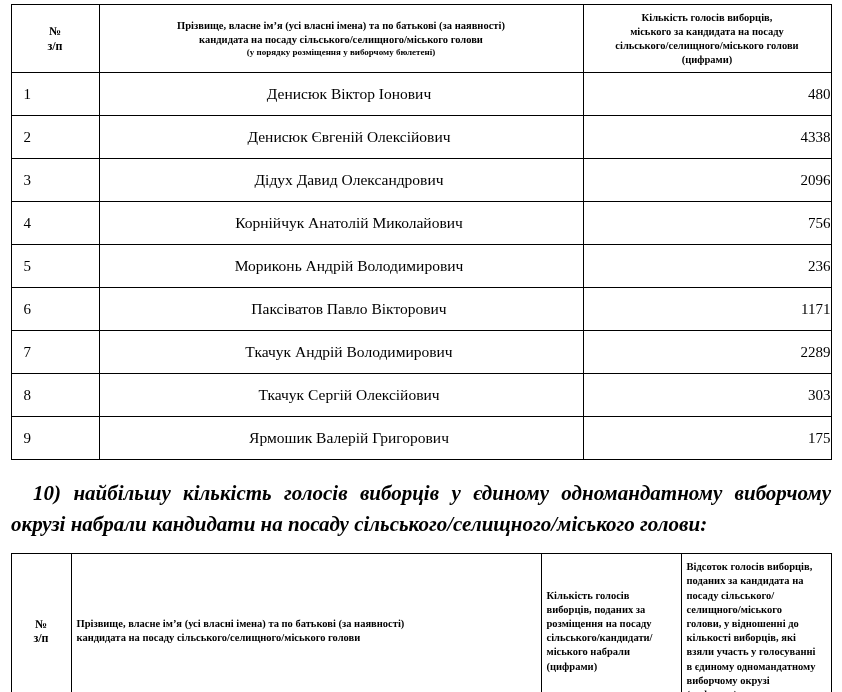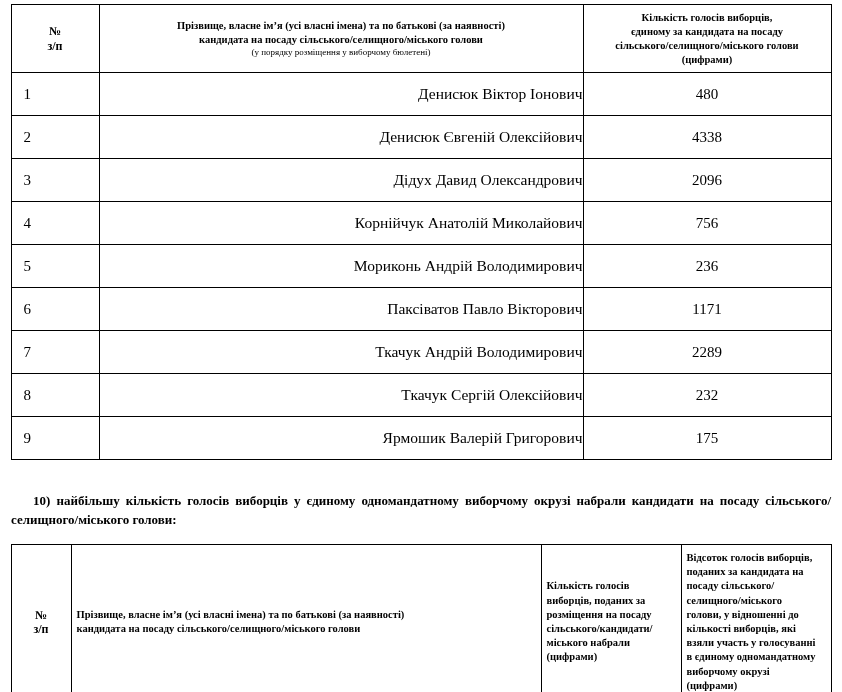--- a/index.html
+++ b/index.html
@@ -44,57 +44,58 @@
   #table-1 .col-votes { width: 248px; }
 
   #table-1 .head-cell {
     text-align: center;
     font-size: 10.5px;
     font-weight: bold;
     line-height: 1.32;
     padding: 6px 6px;
   }
   #table-1 .head-cell .sub {
-    font-weight: normal;
+    font-weight: bold;
     font-size: 9px;
   }
   #table-1 .head-num {
     font-size: 12px;
     font-weight: bold;
     line-height: 1.2;
     text-align: center;
   }
   #table-1 .row-cell {
     height: 42px;
     font-size: 15.5px;
     line-height: 1.2;
   }
   #table-1 .cell-num {
     text-align: left;
     padding-left: 12px;
     font-size: 15px;
   }
   #table-1 .cell-name {
+    text-align: center;
+    padding-left: 16px;
+  }
+  #table-1 .cell-votes {
     text-align: right;
-    padding-left: 16px;
-  }
-  #table-1 .cell-votes {
-    text-align: center;
     font-size: 15px;
   }
 
   
   .para {
     width: 820px;
-    margin: 32px auto 0 auto;
-    font-size: 13px;
+    margin: 18px auto 0 auto;
+    font-size: 21px;
     font-weight: bold;
     line-height: 1.45;
     text-align: justify;
     text-align-last: left;
+    font-style: italic;
   }
   .para .lead {
     margin-left: 22px;
   }
 
   
   #table-2 {
     margin-top: 14px;
   }
   #table-2 .col-num     { width: 60px; }
@@ -134,21 +135,21 @@
           <div>№</div>
           <div>з/п</div>
         </td>
         <td class="head-cell">
           <div>Прізвище, власне ім’я (усі власні імена) та по батькові (за наявності)</div>
           <div>кандидата на посаду сільського/селищного/міського голови</div>
           <div class="sub">(у порядку розміщення у виборчому бюлетені)</div>
         </td>
         <td class="head-cell">
           <div>Кількість голосів виборців,</div>
-          <div>єдиному за кандидата на посаду</div>
+          <div>міського за кандидата на посаду</div>
           <div>сільського/селищного/міського голови</div>
           <div>(цифрами)</div>
         </td>
       </tr>
 
       <tr>
         <td class="row-cell cell-num">1</td>
         <td class="row-cell cell-name">Денисюк Віктор Іонович</td>
         <td class="row-cell cell-votes">480</td>
       </tr>
@@ -178,21 +179,21 @@
         <td class="row-cell cell-votes">1171</td>
       </tr>
       <tr>
         <td class="row-cell cell-num">7</td>
         <td class="row-cell cell-name">Ткачук Андрій Володимирович</td>
         <td class="row-cell cell-votes">2289</td>
       </tr>
       <tr>
         <td class="row-cell cell-num">8</td>
         <td class="row-cell cell-name">Ткачук Сергій Олексійович</td>
-        <td class="row-cell cell-votes">232</td>
+        <td class="row-cell cell-votes">303</td>
       </tr>
       <tr>
         <td class="row-cell cell-num">9</td>
         <td class="row-cell cell-name">Ярмошик Валерій Григорович</td>
         <td class="row-cell cell-votes">175</td>
       </tr>
     </tbody>
   </table>
 
   <div class="para">

